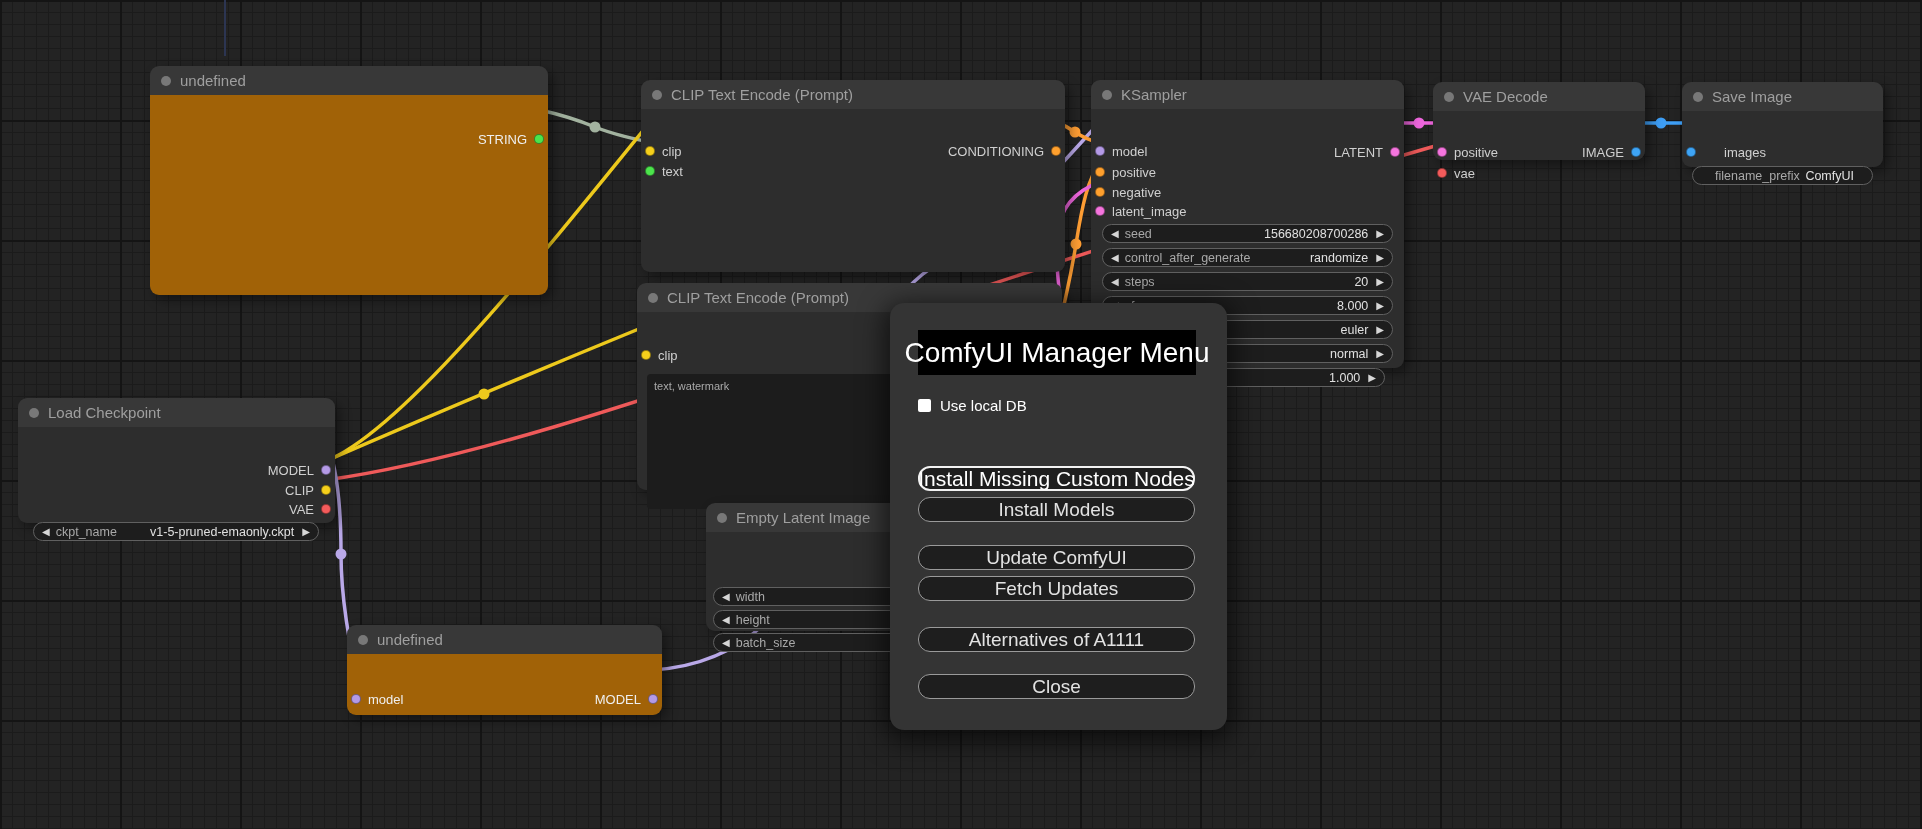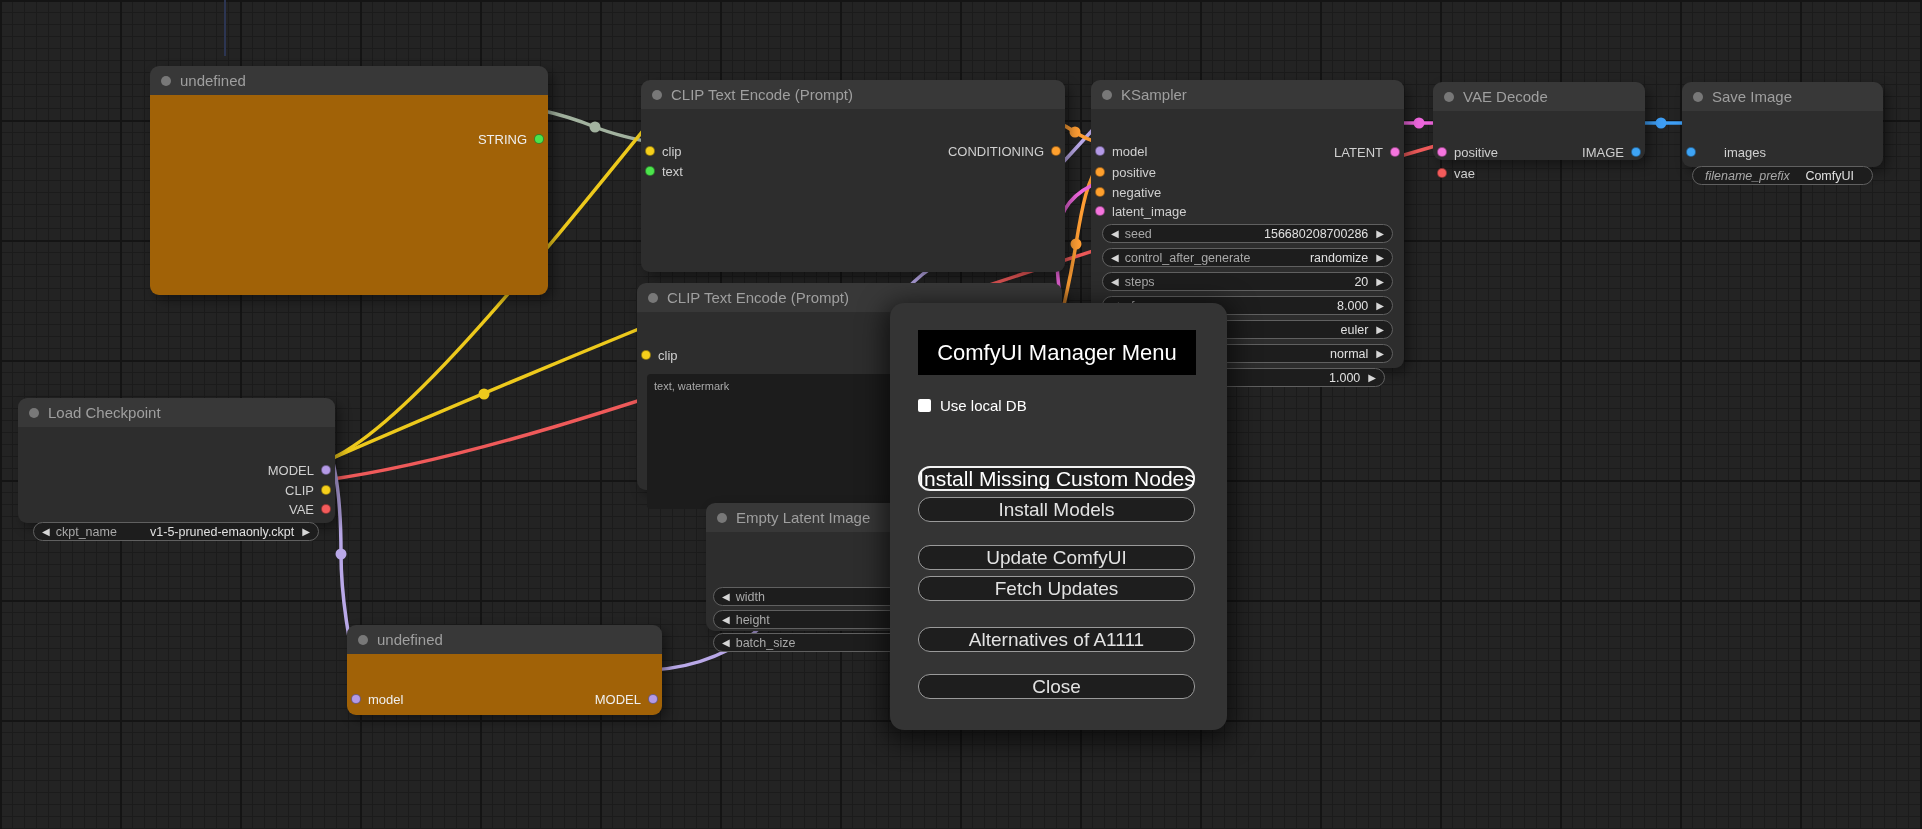--- a/index.html
+++ b/index.html
@@ -23,25 +23,25 @@
   .node-body.error{background:#a16207;}
   .prow{position:absolute;height:20px;display:flex;align-items:center;gap:7px;}
   .pin{left:4px;}
   .pout{right:4px;}
   .pdot{width:10px;height:10px;border-radius:50%;border:1px solid rgba(0,0,0,.4);box-sizing:border-box;flex:0 0 auto;}
   .plabel{color:#cfcfcf;font-size:13px;white-space:nowrap;}
   .pill{position:absolute;height:19px;box-sizing:border-box;background:#1d1d1d;border:1px solid #606060;border-radius:10px;display:flex;align-items:center;padding:0 8px;font-size:12.5px;white-space:nowrap;}
   .parrow{color:#d6d6d6;font-size:10px;line-height:1;}
   .wlabel{color:#a9a9a9;margin-left:6px;}
   .wvalue{color:#e0e0e0;margin-left:auto;margin-right:8px;}
-  .pill.noarr .wlabel{margin-left:4px;font-style:italic;}
+  .pill.noarr .wlabel{margin-left:14px;}
   .pill.noarr .wvalue{margin-right:10px;}
   .ta{position:absolute;background:#1c1c1c;border-radius:4px;color:#a9a9a9;font-size:11px;padding:6px 7px;box-sizing:border-box;}
   .dlg{position:absolute;left:890px;top:303px;width:337px;height:427px;background:#343434;border-radius:14px;z-index:10;box-shadow:0 6px 26px 6px rgba(0,0,0,.6);}
-  .dlg-title{position:absolute;left:28px;top:27px;width:278px;height:45px;background:#000;color:#fff;font-size:22px;display:flex;align-items:center;justify-content:center;white-space:nowrap;}
+  .dlg-title{position:absolute;left:28px;top:27px;width:278px;height:45px;background:#000;color:#fff;font-size:28px;display:flex;align-items:center;justify-content:center;white-space:nowrap;}
   .chk-row{position:absolute;left:28px;top:94px;display:flex;align-items:center;gap:9px;}
   .chk-box{width:13px;height:13px;background:#fff;border-radius:2px;}
   .chk-label{color:#fff;font-size:15px;}
   .mgr-btn{position:absolute;left:28px;width:277px;height:25px;box-sizing:border-box;background:#1e1e1e;border:1px solid #9a9a9a;border-radius:12px;color:#e2e2e2;font-size:19px;display:flex;align-items:center;justify-content:center;white-space:nowrap;}
   .mgr-btn.hl{border:2px solid #f2f2f2;color:#fff;font-size:21px;}
   .navy-line{position:absolute;left:224px;top:0;width:2px;height:56px;background:#2c3552;z-index:0;}
 </style>
 </head>
 <body>
 

